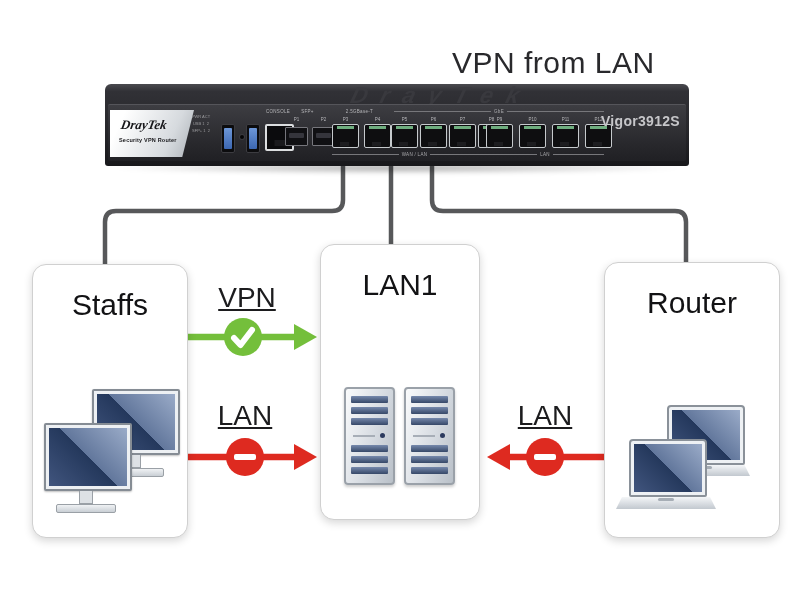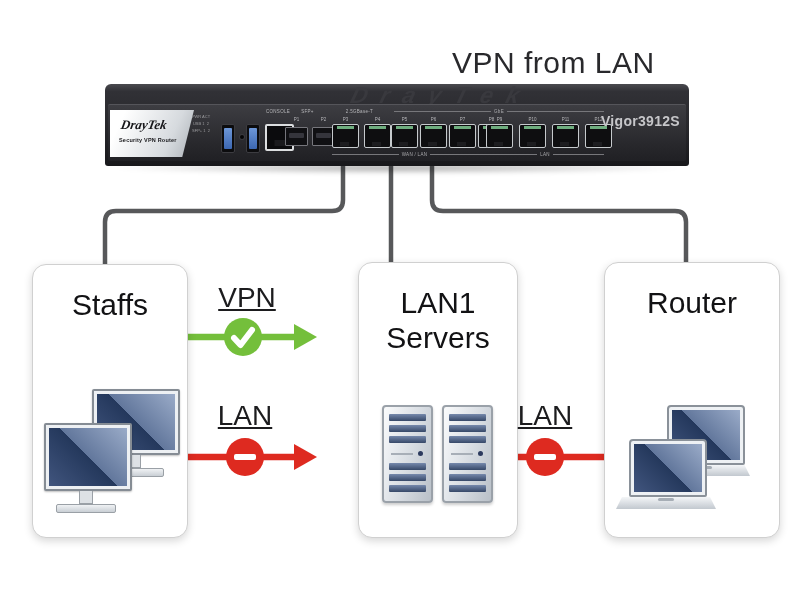--- a/index.html
+++ b/index.html
@@ -73,21 +73,21 @@
   .bracket .bl{flex:1;height:1px;background:#77777b;}
   #gbe-bracket{left:286px;width:210px;top:4px;}
   #wanlan-bracket{left:224px;width:165px;top:47px;}
   #lan-bracket{left:378px;width:118px;top:47px;}
   .model{position:absolute;right:6px;top:8px;font-size:14px;font-weight:bold;color:#c6c6c9;letter-spacing:.3px;}
 
   
   .zone{position:absolute;background:#fff;border:1px solid #d0d0d0;border-radius:14px;
     box-shadow:0 3px 9px rgba(0,0,0,.16);z-index:3;}
   #zone-lan2{left:32px;top:264px;width:154px;height:272px;}
-  #zone-lan1{left:320px;top:262px;width:158px;height:274px;margin-left:38px;}
+  #zone-lan1{left:320px;top:244px;width:158px;height:274px;}
   #zone-lan3{left:604px;top:262px;width:174px;height:274px;}
   .zone-title{margin-top:22px;text-align:center;font-size:30px;line-height:35px;color:#121214;}
 
   
   .link-label{position:absolute;width:100px;text-align:center;font-size:28px;color:#1c1c1e;z-index:4;text-decoration:underline;}
   #vpn-label{left:197px;top:282px;}
   #lan-label-left{left:195px;top:400px;}
   #lan-label-right{left:495px;top:400px;}
   .badge{position:absolute;width:38px;height:38px;border-radius:50%;z-index:4;
     display:flex;align-items:center;justify-content:center;}
@@ -271,21 +271,20 @@
           </div>
         <div class="m-neck"></div>
         <div class="m-base"></div>
       </div>
     </div>
   </section>
 
   <section class="zone" id="zone-lan1">
     <div class="zone-title">
       <div>LAN1</div>
-      <div>Servers</div>
     </div>
     <div>
       <div class="tower" id="tower1">
         <div class="bay"></div>
         <div class="bay"></div>
         <div class="bay"></div>
         <div class="mid-panel">
           <span class="mid-slot"></span>
           <span class="power-dot"></span>
         </div>

